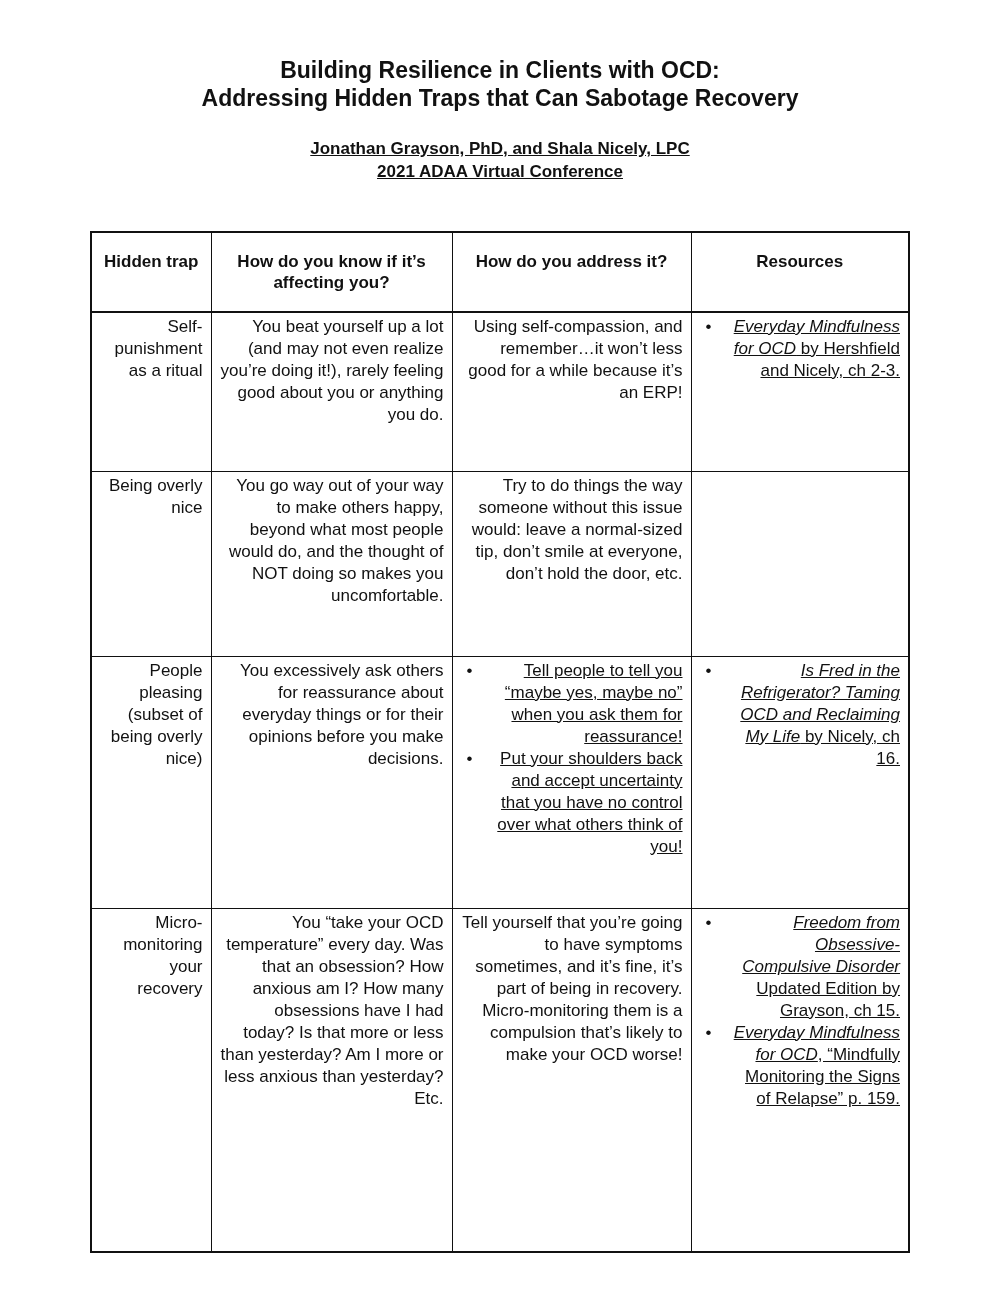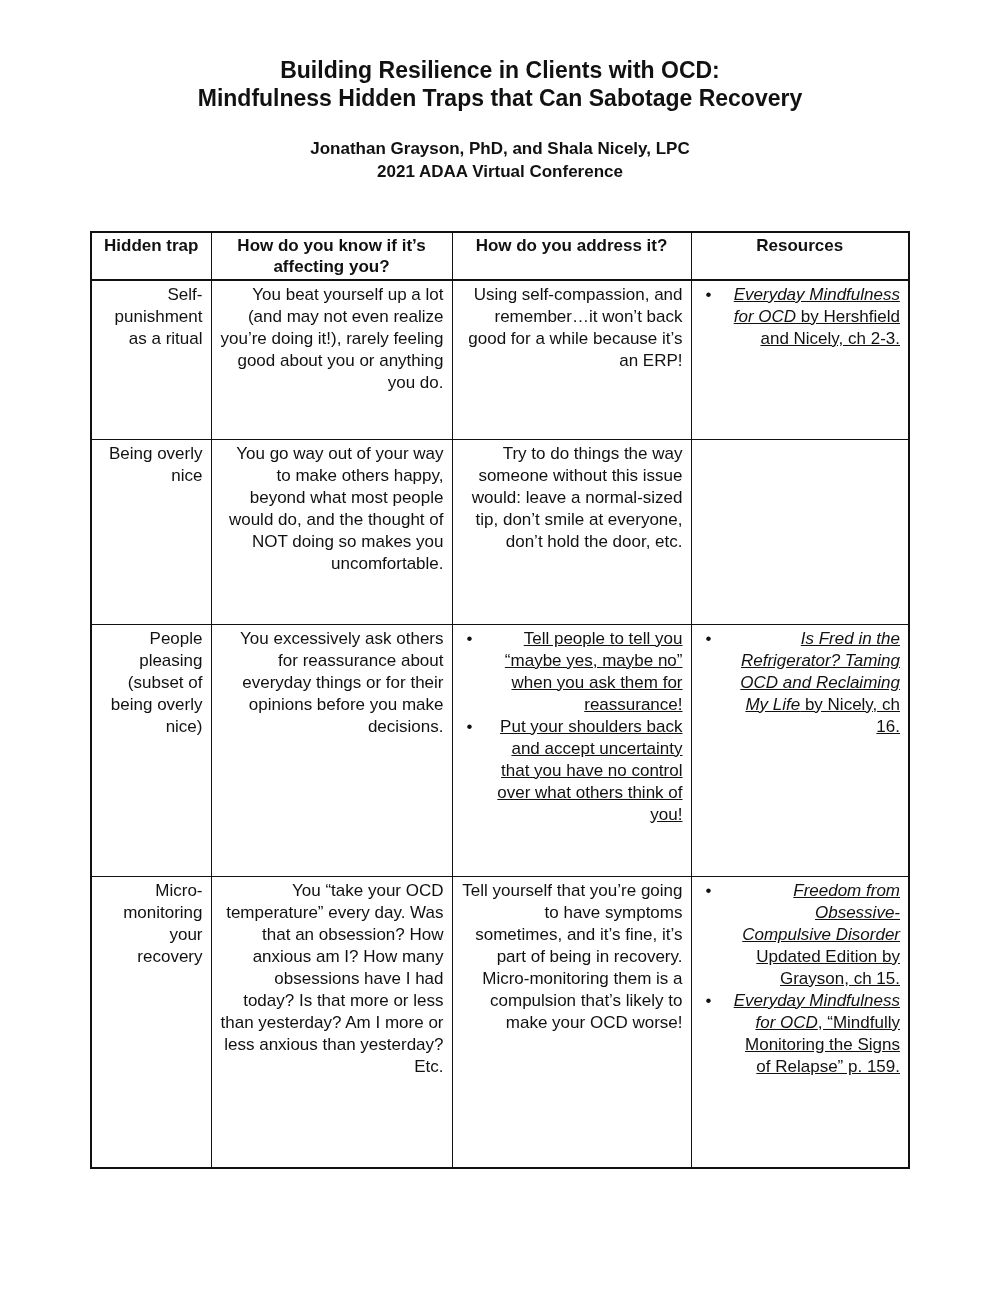--- a/index.html
+++ b/index.html
@@ -24,49 +24,49 @@
     font-weight: bold;
   }
   .doc-title .tline { display: block; }
   .doc-subtitle {
     margin-top: 25px;
     text-align: center;
     font-size: 17px;
     line-height: 23px;
     font-weight: bold;
   }
-  .doc-subtitle .sline { display: block; }
+  .doc-subtitle .sline { display: block; text-decoration: underline; }
 
   table.traps {
     margin: 48px 0 0 90px;
     width: 818px;
     border-collapse: collapse;
     table-layout: fixed;
     border: 2px solid #111111;
   }
   table.traps th, table.traps td {
     border: 1px solid #111111;
     vertical-align: top;
     font-size: 17px;
     line-height: 22px;
     text-align: right;
   }
   table.traps th {
     font-weight: bold;
     text-align: center;
-    padding: 2px 4px;
+    padding: 18px 4px;
     line-height: 21px;
     border-bottom: 2px solid #111111;
   }
   table.traps td { padding: 3px 8px 8px 8px; }
   tr.hrow   { height: 44px; }
   tr.row-1  { height: 159px; }
   tr.row-2  { height: 185px; }
   tr.row-3  { height: 252px; }
-  tr.row-4  { height: 292px; }
+  tr.row-4  { height: 344px; }
 
   ul.cell-list { list-style: none; }
   ul.cell-list li {
     position: relative;
     padding-left: 32px;
     text-decoration: underline;
   }
   ul.cell-list li::before {
     content: "\2022";
     position: absolute;
@@ -75,21 +75,21 @@
   }
   .res-title { font-style: italic; }
 </style>
 </head>
 <body>
 
 <div class="page">
 
   <h1 class="doc-title">
     <span class="tline">Building Resilience in Clients with OCD:</span>
-    <span class="tline">Mindfulness Hidden Traps that Can Sabotage Recovery</span>
+    <span class="tline">Addressing Hidden Traps that Can Sabotage Recovery</span>
   </h1>
 
   <div class="doc-subtitle">
     <span class="sline">Jonathan Grayson, PhD, and Shala Nicely, LPC</span>
     <span class="sline">2021 ADAA Virtual Conference</span>
   </div>
 
   <table class="traps">
     <colgroup>
       <col style="width:120px">
@@ -103,21 +103,21 @@
         <th>How do you know if it’s affecting you?</th>
         <th>How do you address it?</th>
         <th>Resources</th>
       </tr>
     </thead>
     <tbody>
 
       <tr class="row-1">
         <td><span>Self-punishment as a ritual</span></td>
         <td><span>You beat yourself up a lot (and may not even realize you’re doing it!), rarely feeling good about you or anything you do.</span></td>
-        <td><span>Using self-compassion, and remember…it won’t back good for a while because it’s an ERP!</span></td>
+        <td><span>Using self-compassion, and remember…it won’t less good for a while because it’s an ERP!</span></td>
         <td>
           <ul class="cell-list">
             <li><span class="res-title">Everyday Mindfulness for OCD</span><span> by Hershfield and Nicely, ch 2-3.</span></li>
           </ul>
         </td>
       </tr>
 
       <tr class="row-2">
         <td><span>Being overly nice</span></td>
         <td><span>You go way out of your way to make others happy, beyond what most people would do, and the thought of NOT doing so makes you uncomfortable.</span></td>

